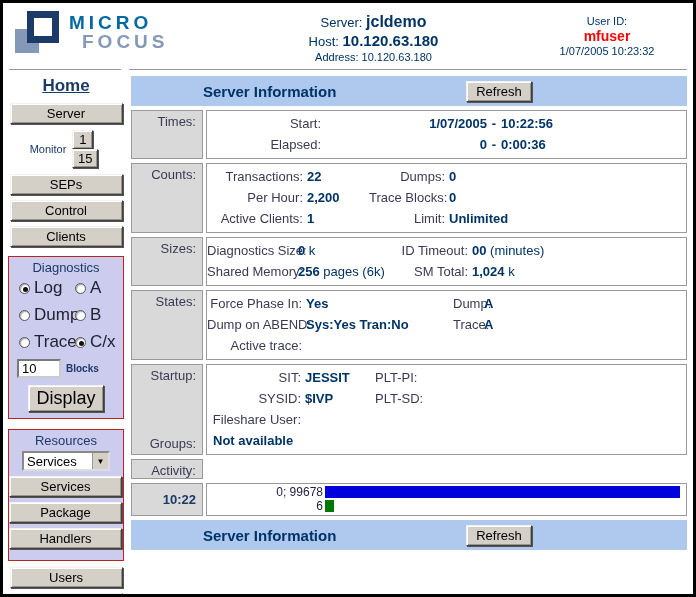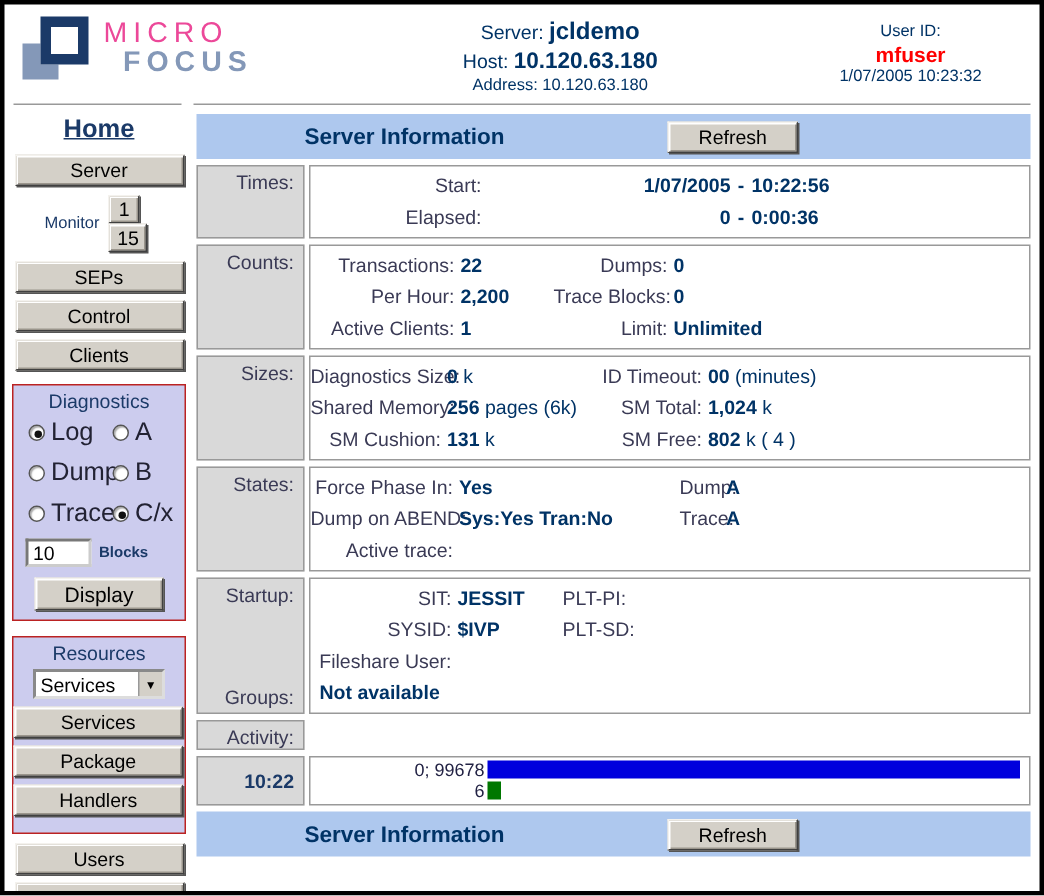--- a/index.html
+++ b/index.html
@@ -6,21 +6,21 @@
   body { font-family:"Liberation Sans", sans-serif; background:#fff; }
   .page { width:696px; height:597px; border:3px solid #000; background:#fff; overflow:hidden; }
 
   
   .header { display:flex; align-items:flex-start; height:64px; padding-top:8px; }
   .logo { display:flex; align-items:flex-start; width:205px; margin-left:12px; }
   .logo-mark { position:relative; width:48px; height:44px; flex:none; }
   .lm-light { position:absolute; left:0; bottom:2px; width:24px; height:24px; background:#8498b8; }
   .lm-dark  { position:absolute; left:12px; top:0; width:32px; height:32px; border:7px solid #1b3a68; background:#fff; }
   .logo-text { margin-left:6px; margin-top:2px; }
-  .logo-l1 { font-size:19px; font-weight:normal; letter-spacing:4px; color:#ec4899; line-height:19px; }
+  .logo-l1 { font-size:19px; font-weight:bold; letter-spacing:4px; color:#0369a1; line-height:19px; }
   .logo-l2 { font-size:19px; font-weight:bold; letter-spacing:4px; color:#8498b8; line-height:19px; margin-left:13px; }
   .server-info { flex:1; text-align:center; color:#003366; padding-top:2px; }
   .si-line1 { font-size:13px; } .si-line1 b { font-size:16px; }
   .si-line2 { font-size:13px; margin-top:1px; } .si-line2 b { font-size:15px; }
   .si-line3 { font-size:11px; margin-top:2px; }
   .user-info { width:160px; text-align:center; color:#003366; padding-top:4px; margin-right:6px; }
   .ui-label { font-size:11px; }
   .ui-user { font-size:14px; font-weight:bold; color:#ff0000; margin-top:1px; }
   .ui-time { font-size:11px; margin-top:1px; }
   .hr-row { display:flex; gap:8px; padding:0 6px; height:1px; margin-top:2px; }
@@ -48,31 +48,31 @@
   .group-title { font-size:13px; color:#1b3a68; text-align:center; margin-bottom:3px; }
   .radio-grid { display:grid; grid-template-columns:56px auto; row-gap:7px; padding-left:10px; }
   .radio-item { display:flex; align-items:center; gap:4px; }
   .radio { width:11px; height:11px; border-radius:50%; background:#fff; border:1px solid #555;
            box-shadow: inset 1px 1px 1px #aaa; position:relative; flex:none; }
   .radio .dot { position:absolute; left:3px; top:3px; width:5px; height:5px; border-radius:50%; background:#111; }
   .radio-label { font-size:17px; color:#222233; }
   .blocks-row { display:flex; align-items:center; margin:7px 0 0 8px; }
   .blocks-input { width:44px; height:19px; border:2px inset #ccc; font-size:13px; padding:0 3px; font-family:"Liberation Sans",sans-serif; }
   .blocks-label { font-size:10px; font-weight:bold; color:#1b3a68; margin-left:5px; }
-  .btn-display { width:86px; margin:7px auto 0; font-size:14px; }
+  .btn-display { width:76px; margin:7px auto 0; font-size:18px; }
   .select { display:flex; width:88px; height:20px; margin:2px auto 2px; border:2px inset #ddd; background:#fff; }
   .select .val { flex:1; font-size:13px; color:#000; padding:1px 2px 0 3px; white-space:nowrap; overflow:hidden; }
   .select .arrow-btn { width:16px; flex:none; background:#d4d0c8; border-left:1px solid #999;
                        display:flex; align-items:center; justify-content:center; font-size:8px; color:#000; }
   .res-buttons { margin-top:5px; }
 
   
   .band { height:30px; background:#aec8ee; display:flex; align-items:center; margin-bottom:4px; }
   .band-title { margin-left:72px; font-size:15px; font-weight:bold; color:#003366; }
-  .btn-refresh { margin-left:auto; margin-right:155px; width:87px; padding:2px 0; }
+  .btn-refresh { margin-left:auto; margin-right:155px; width:66px; padding:2px 0; }
   .sec { display:grid; grid-template-columns:72px 1fr; gap:3px; margin-bottom:4px; }
   .sec-label { background:#d9d9d9; border:1px solid #999; text-align:right; padding:3px 6px 0 0;
                font-size:13px; color:#3a3a55; }
   .sec-label.two { display:flex; flex-direction:column; justify-content:space-between; align-items:flex-end; padding-bottom:3px; }
   .sec-body { border:1px solid #999; background:#fff; padding:2px 0 3px; }
   .row { display:grid; line-height:21px; font-size:13px; color:#3a3a55; }
   .row .pl, .row .pr { text-align:right; padding-right:4px; white-space:nowrap; }
   .row .pv { text-align:left; white-space:nowrap; }
   .row .pv b { color:#003366; }
   .row .pv .sfx { color:#003366; font-weight:normal; }
@@ -264,26 +264,20 @@
                 <span class="pv"><b>0</b><span class="sfx"> k</span></span>
                 <span class="pr">ID Timeout:</span>
                 <span class="pv"><b>00</b><span class="sfx"> (minutes)</span></span>
               </div>
               <div class="row cols-sizes">
                 <span class="pl">Shared Memory:</span>
                 <span class="pv"><b>256</b><span class="sfx"> pages (6k)</span></span>
                 <span class="pr">SM Total:</span>
                 <span class="pv"><b>1,024</b><span class="sfx"> k</span></span>
               </div>
-              <div class="row cols-sizes">
-                <span class="pl">SM Cushion:</span>
-                <span class="pv"><b>131</b><span class="sfx"> k</span></span>
-                <span class="pr">SM Free:</span>
-                <span class="pv"><b>802</b><span class="sfx"> k ( 4 )</span></span>
-              </div>
             </div>
           </div>
           <div class="sec sec-states">
             <div class="sec-label">States:</div>
             <div class="sec-body">
               <div class="row cols-states">
                 <span class="pl">Force Phase In:</span>
                 <span class="pv"><b>Yes</b></span>
                 <span class="pr">Dump:</span>
                 <span class="pv"><b>A</b></span>

